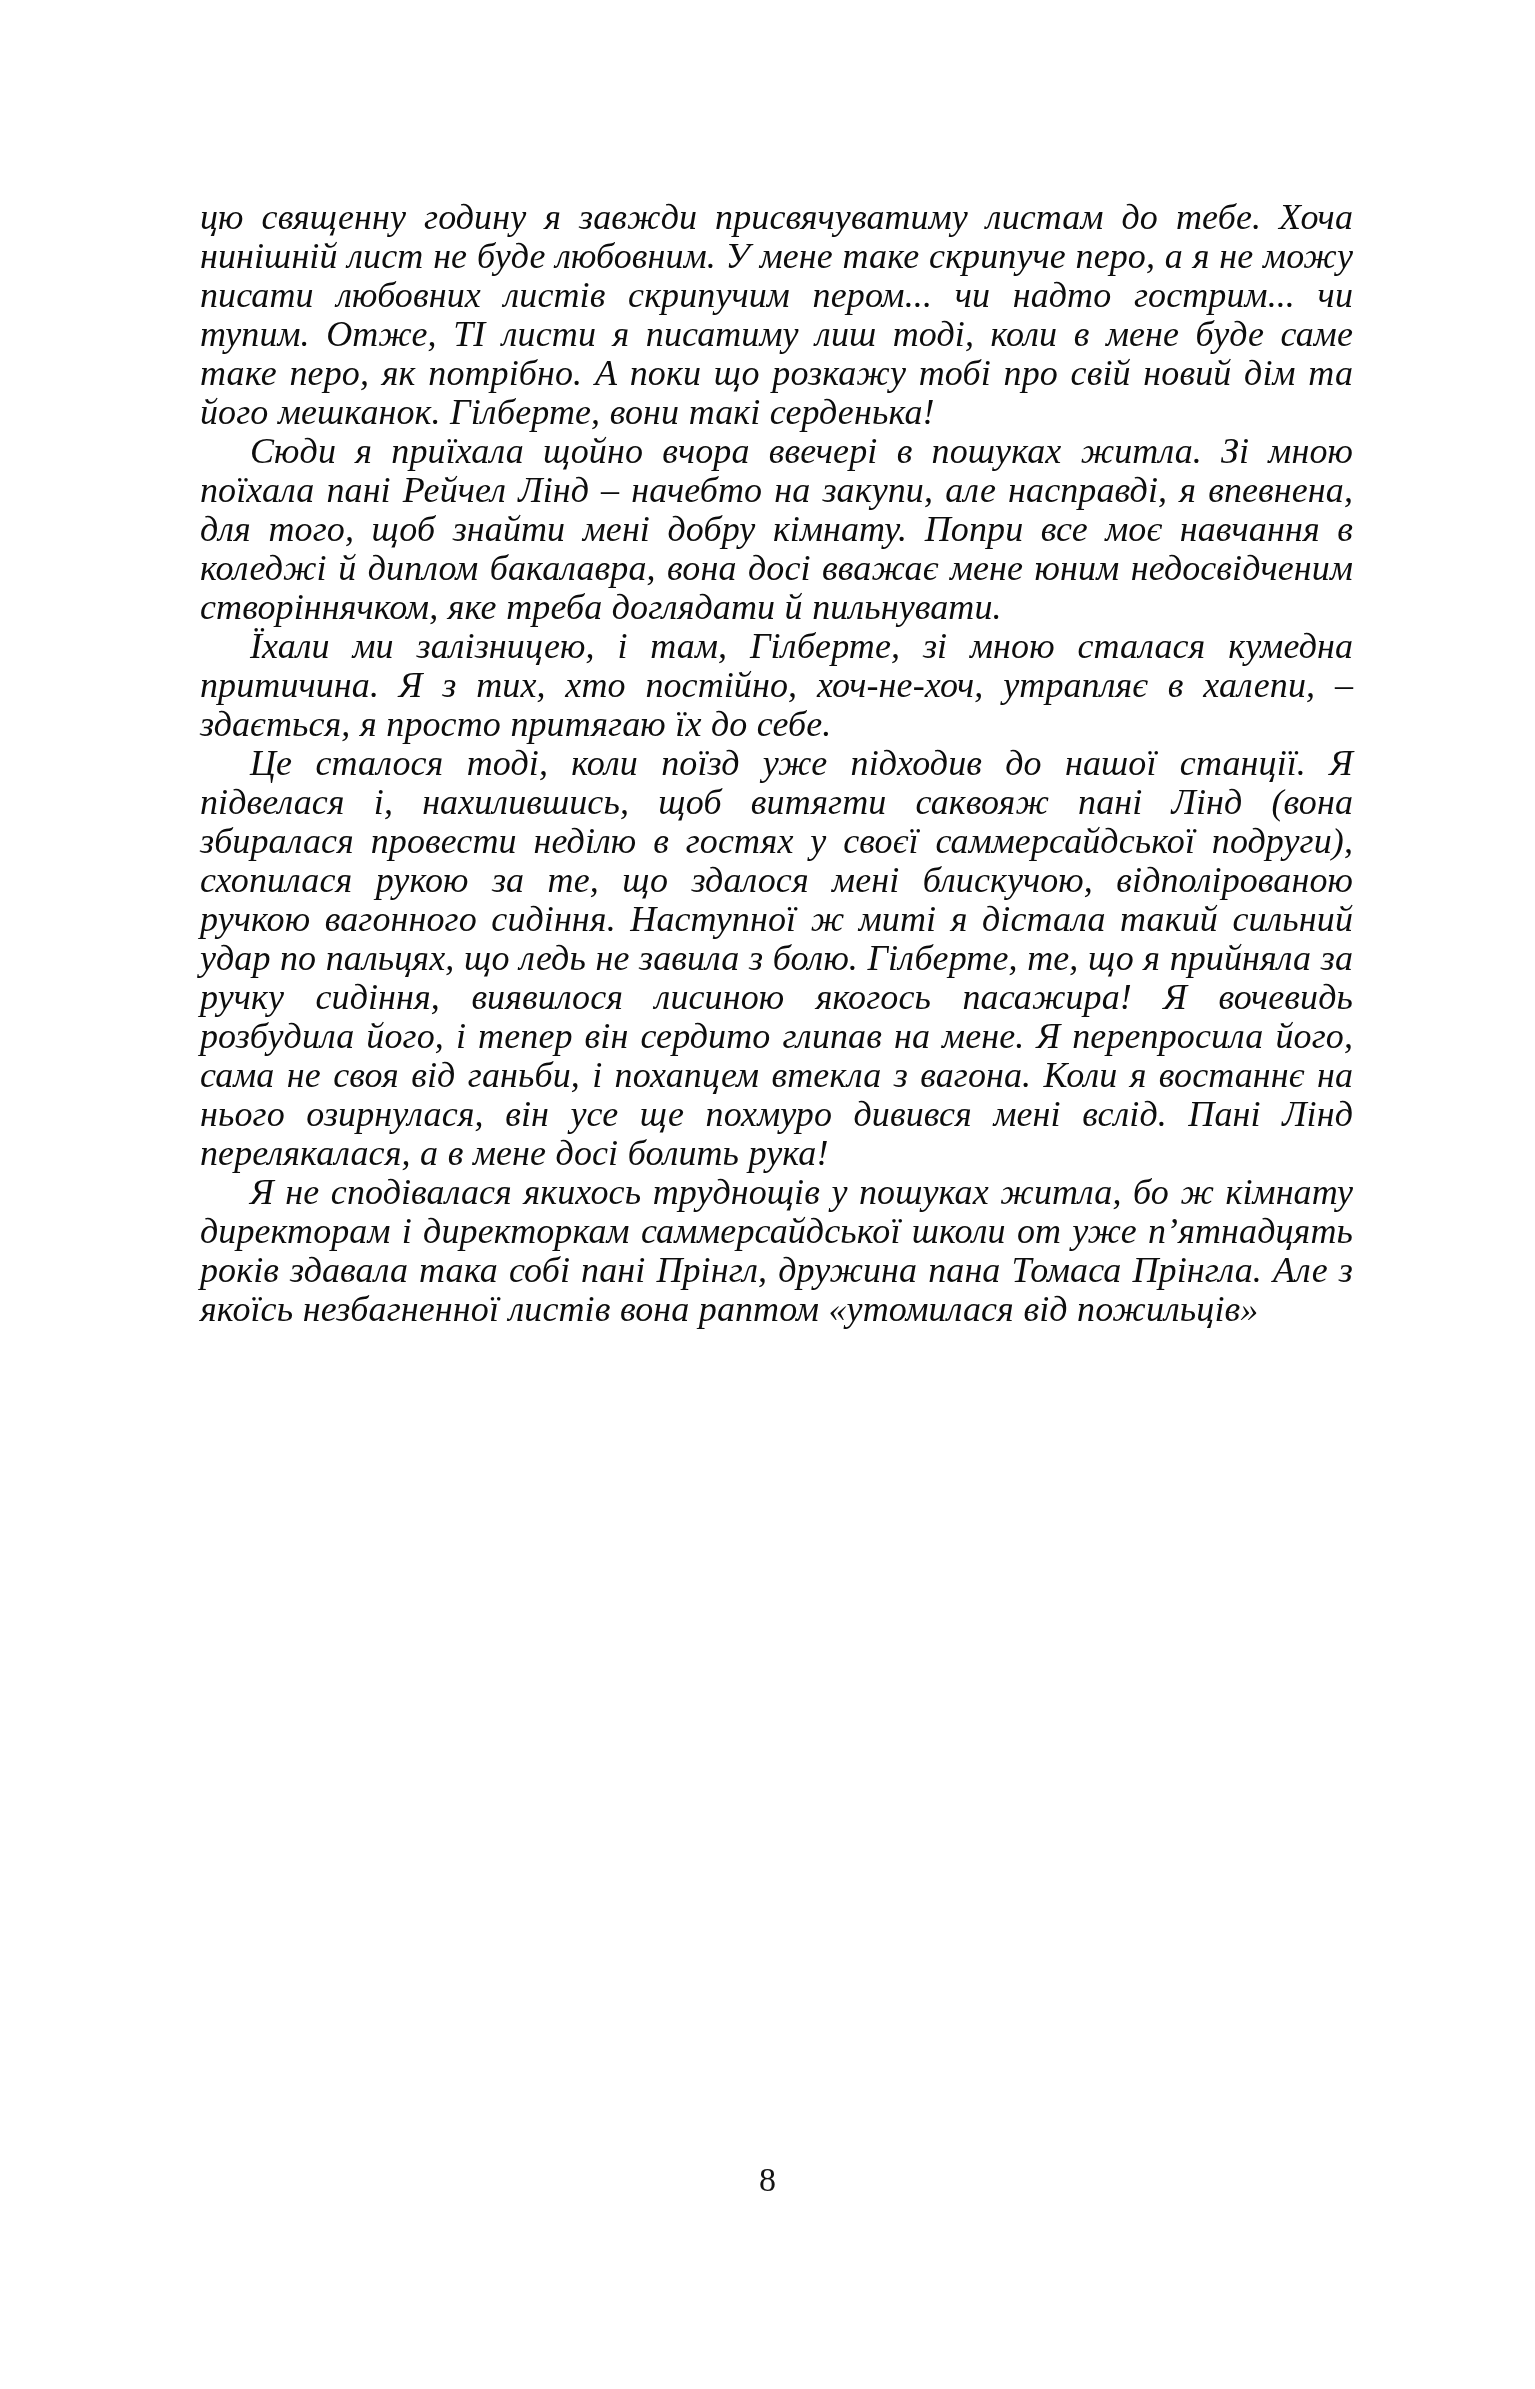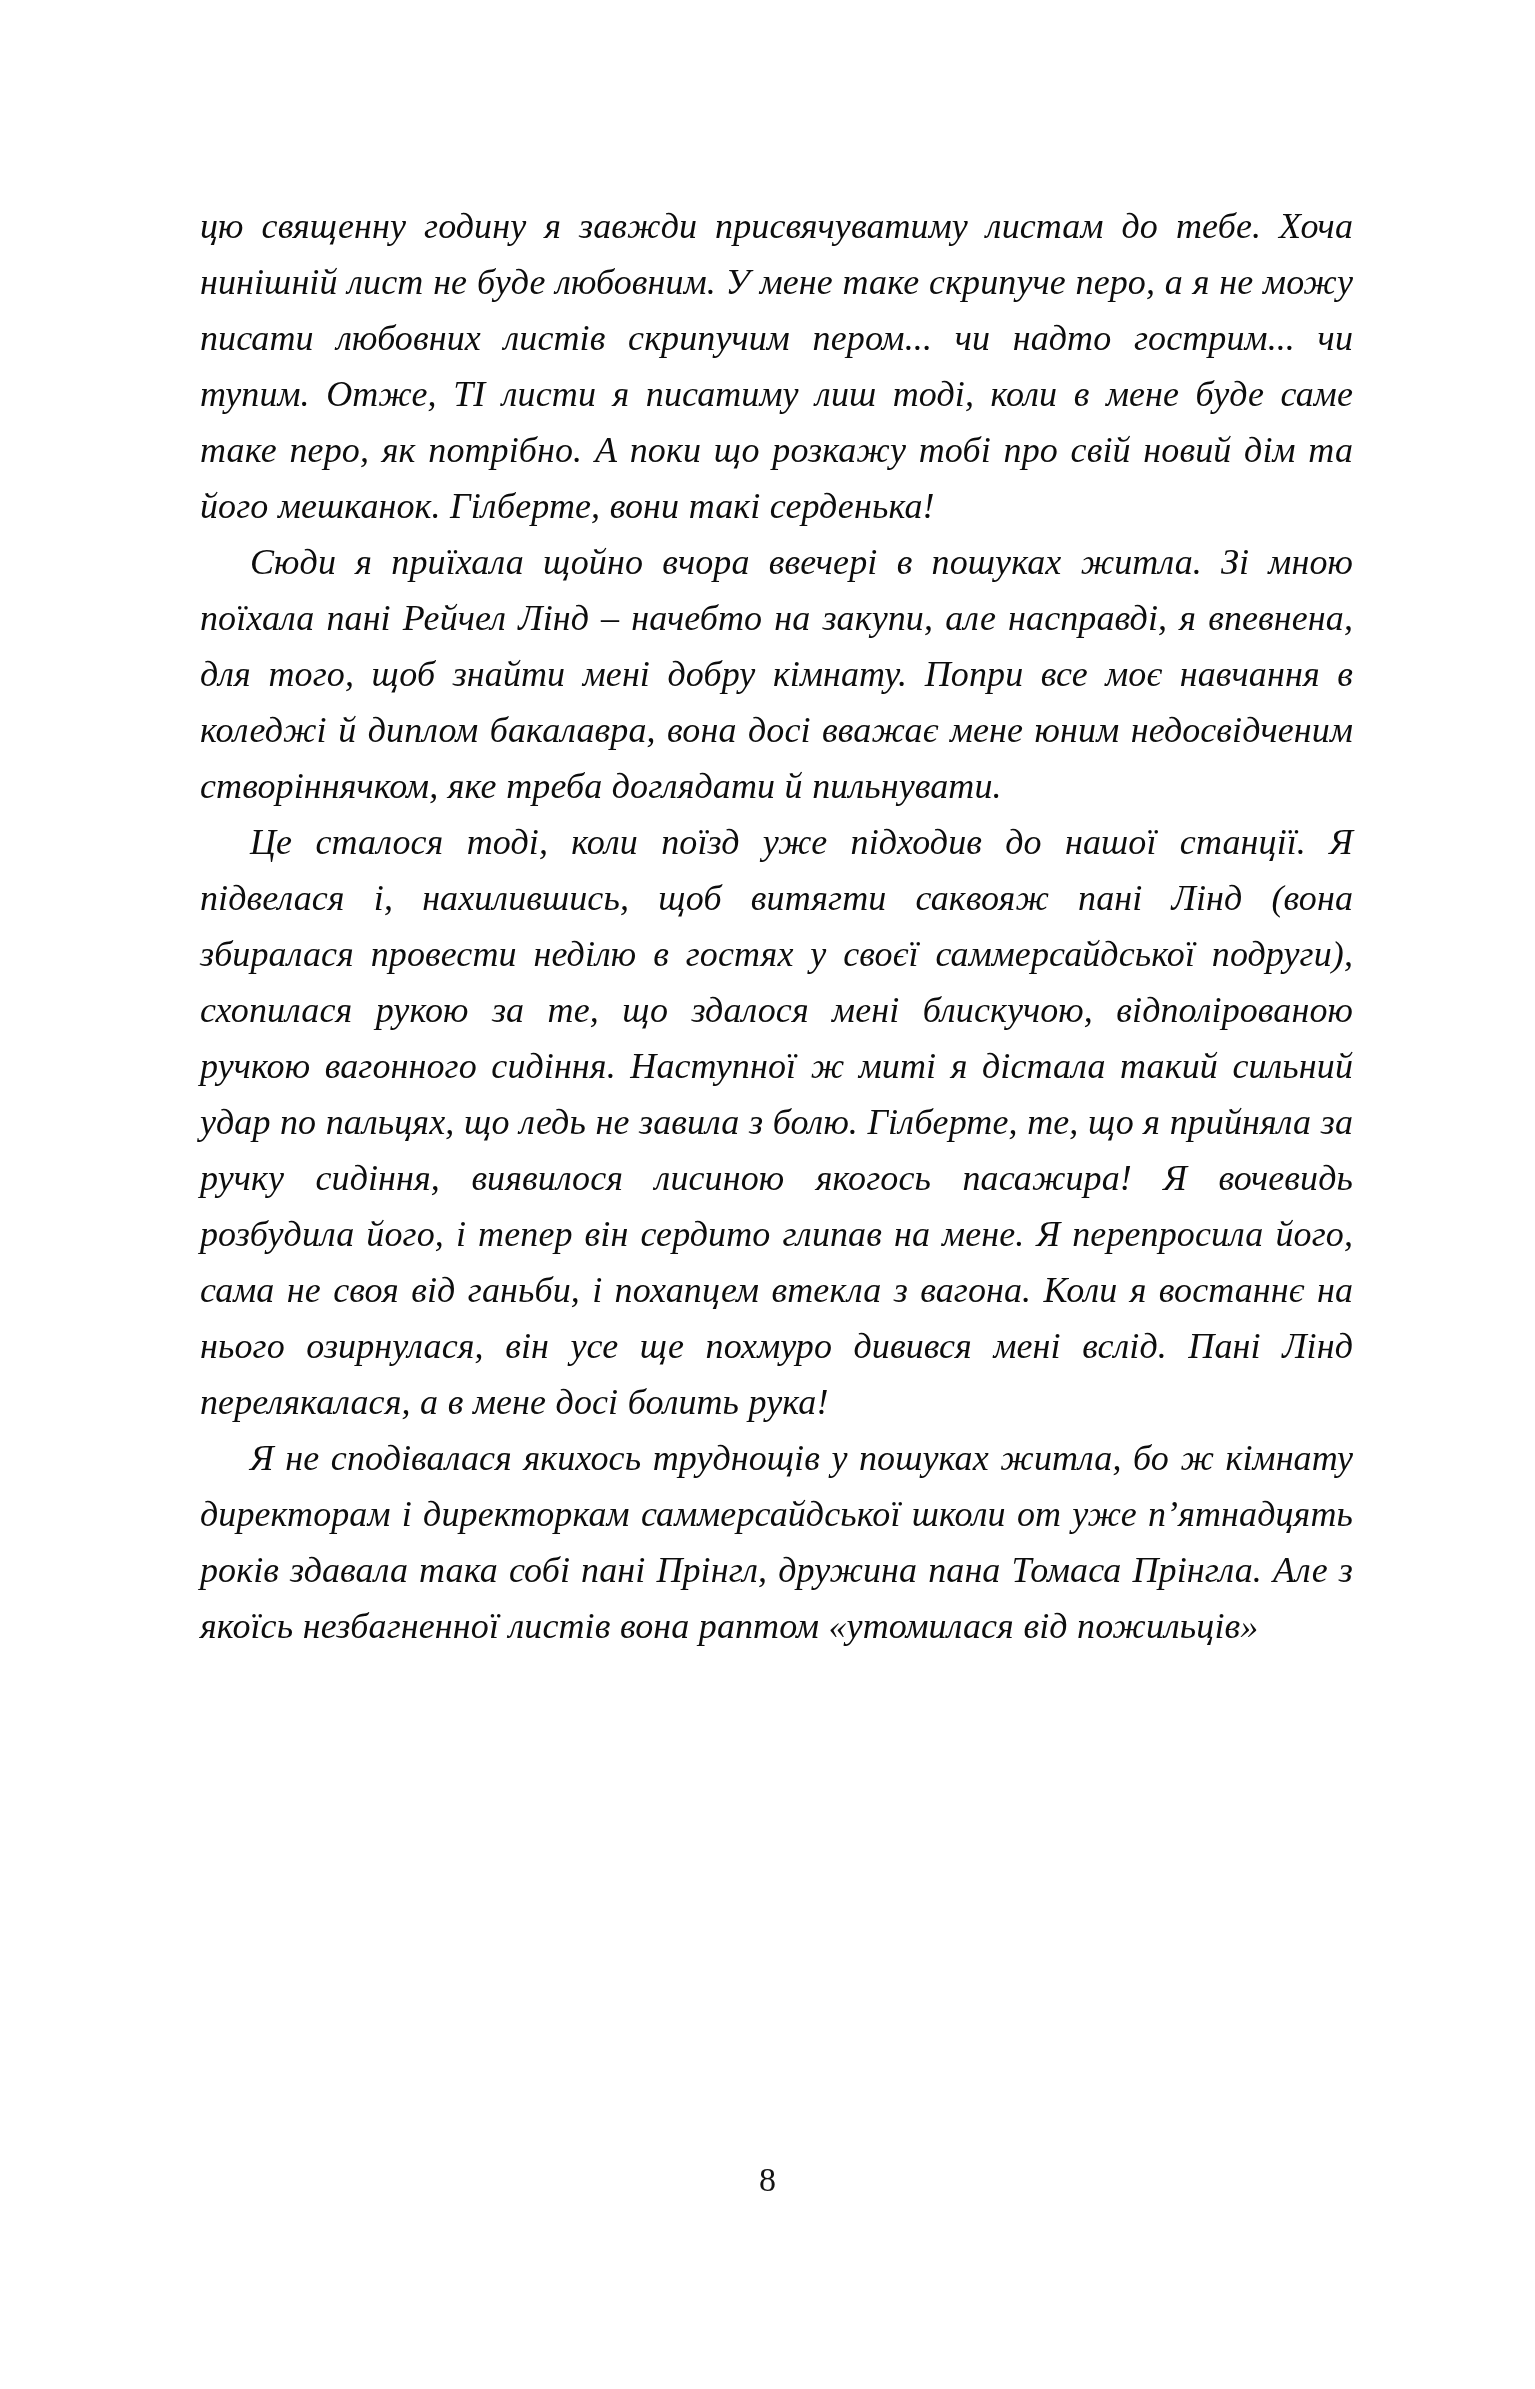--- a/index.html
+++ b/index.html
@@ -31,21 +31,21 @@
     position: absolute;
     left: 200px;
     top: 198px;
     width: 1153px;
   }
 
   .para {
     margin: 0;
     font-style: italic;
     font-size: 36px;
-    line-height: 56px;
+    line-height: 39px;
     text-align: justify;
     text-indent: 50px;
     hyphens: auto;
     -webkit-hyphens: auto;
     letter-spacing: 0.1px;
     word-spacing: 0.4px;
     text-justify: inter-word;
   }
 
   .para.continued {
@@ -66,20 +66,21 @@
   }
 </style>
 </head>
 <body>
 
 <div class="page">
 
   <div class="text-column">
     <p class="para continued">цю священну годину я завжди присвячуватиму листам до тебе. Хоча нинішній лист не буде любовним. У мене таке скрипуче перо, а я не можу писати любовних листів скрипучим пером... чи надто гострим... чи тупим. Отже, ТІ листи я писатиму лиш тоді, коли в мене буде саме таке перо, як потрібно. А поки що розкажу тобі про свій новий дім та його мешканок. Гілберте, вони такі серденька!</p>
     <p class="para">Сюди я приїхала щойно вчора ввечері в пошуках житла. Зі мною поїхала пані Рейчел Лінд – начебто на закупи, але насправді, я впевнена, для того, щоб знайти мені добру кімнату. Попри все моє навчання в коледжі й диплом бакалавра, вона досі вважає мене юним недосвідченим створіннячком, яке треба доглядати й пильнувати.</p>
+    <p class="para">Їхали ми залізницею, і там, Гілберте, зі мною сталася кумедна притичина. Я з тих, хто постійно, хоч-не-хоч, утрапляє в халепи, – здається, я просто притягаю їх до себе.</p>
     <p class="para">Це сталося тоді, коли поїзд уже підходив до нашої станції. Я підвелася і, нахилившись, щоб витягти саквояж пані Лінд (вона збиралася провести неділю в гостях у своєї саммерсайдської подруги), схопилася рукою за те, що здалося мені блискучою, відполірованою ручкою вагонного сидіння. Наступної ж миті я дістала такий сильний удар по пальцях, що ледь не завила з болю. Гілберте, те, що я прийняла за ручку сидіння, виявилося лисиною якогось пасажира! Я вочевидь розбудила його, і тепер він сердито глипав на мене. Я перепросила його, сама не своя від ганьби, і похапцем втекла з вагона. Коли я востаннє на нього озирнулася, він усе ще похмуро дивився мені вслід. Пані Лінд перелякалася, а в мене досі болить рука!</p>
     <p class="para">Я не сподівалася якихось труднощів у пошуках житла, бо ж кімнату директорам і директоркам саммерсайдської школи от уже п’ятнадцять років здавала така собі пані Прінгл, дружина пана Томаса Прінгла. Але з якоїсь незбагненної листів вона раптом «утомилася від пожильців»</p>
   </div>
 
   <div class="page-number">8</div>
 
 </div>
 
 
 </body></html>

